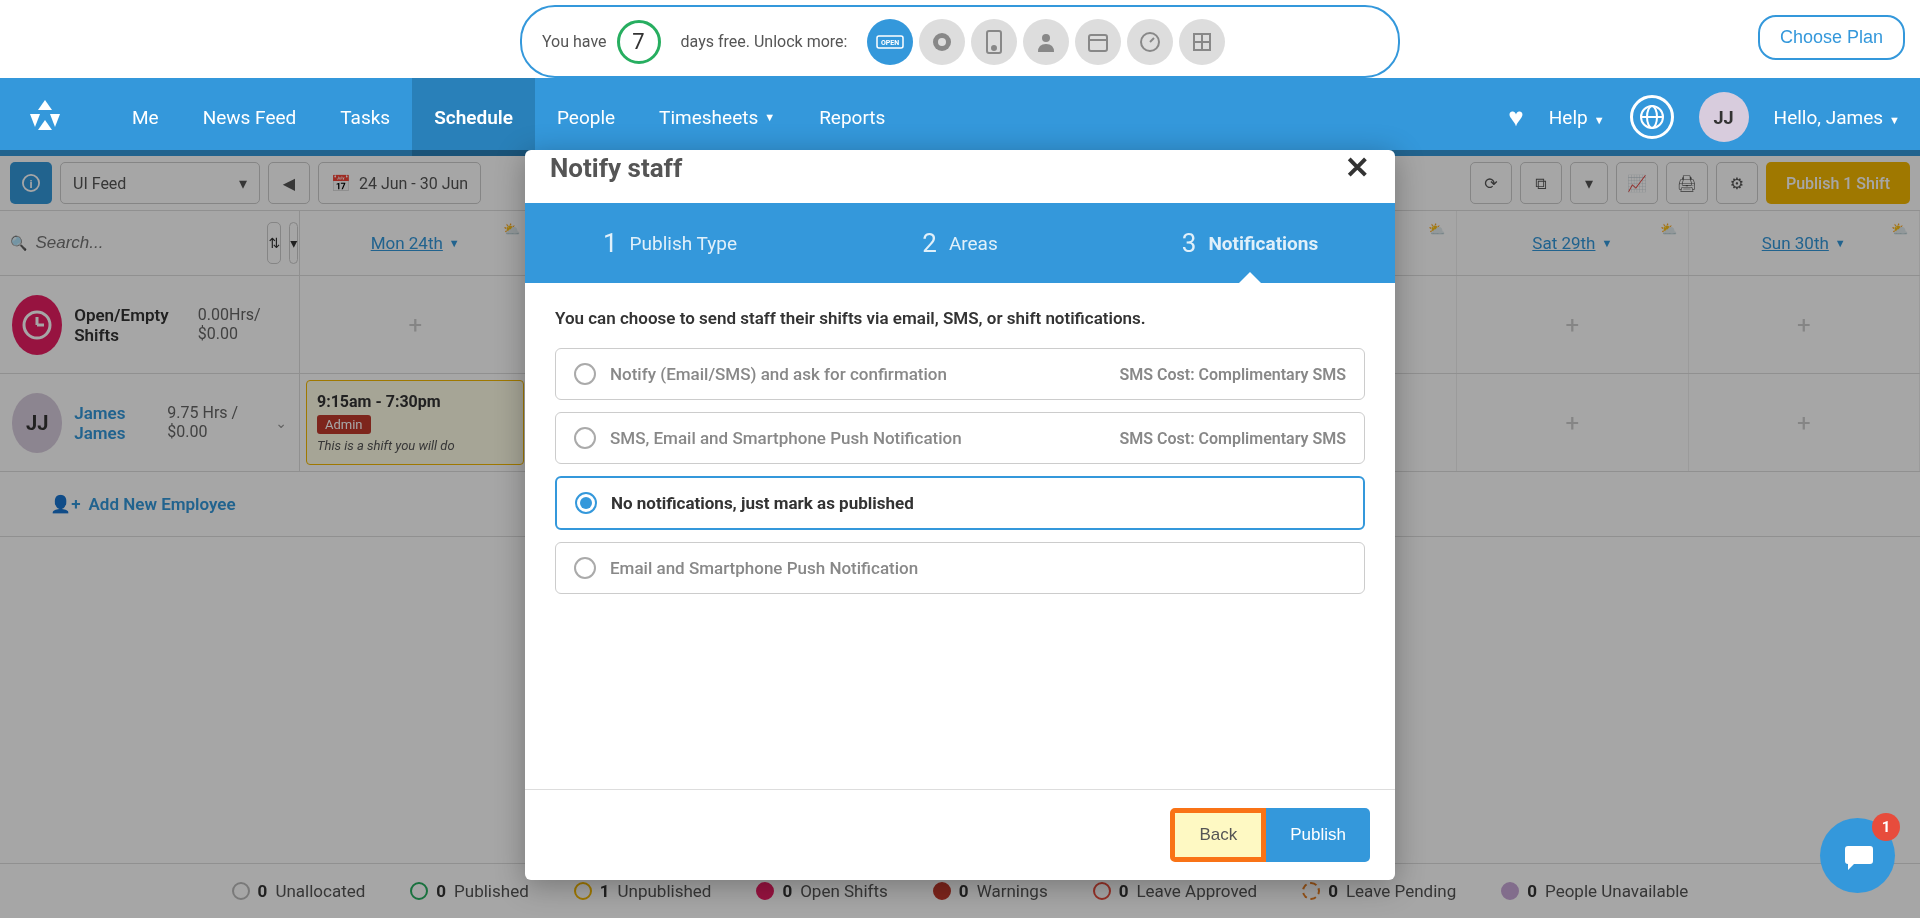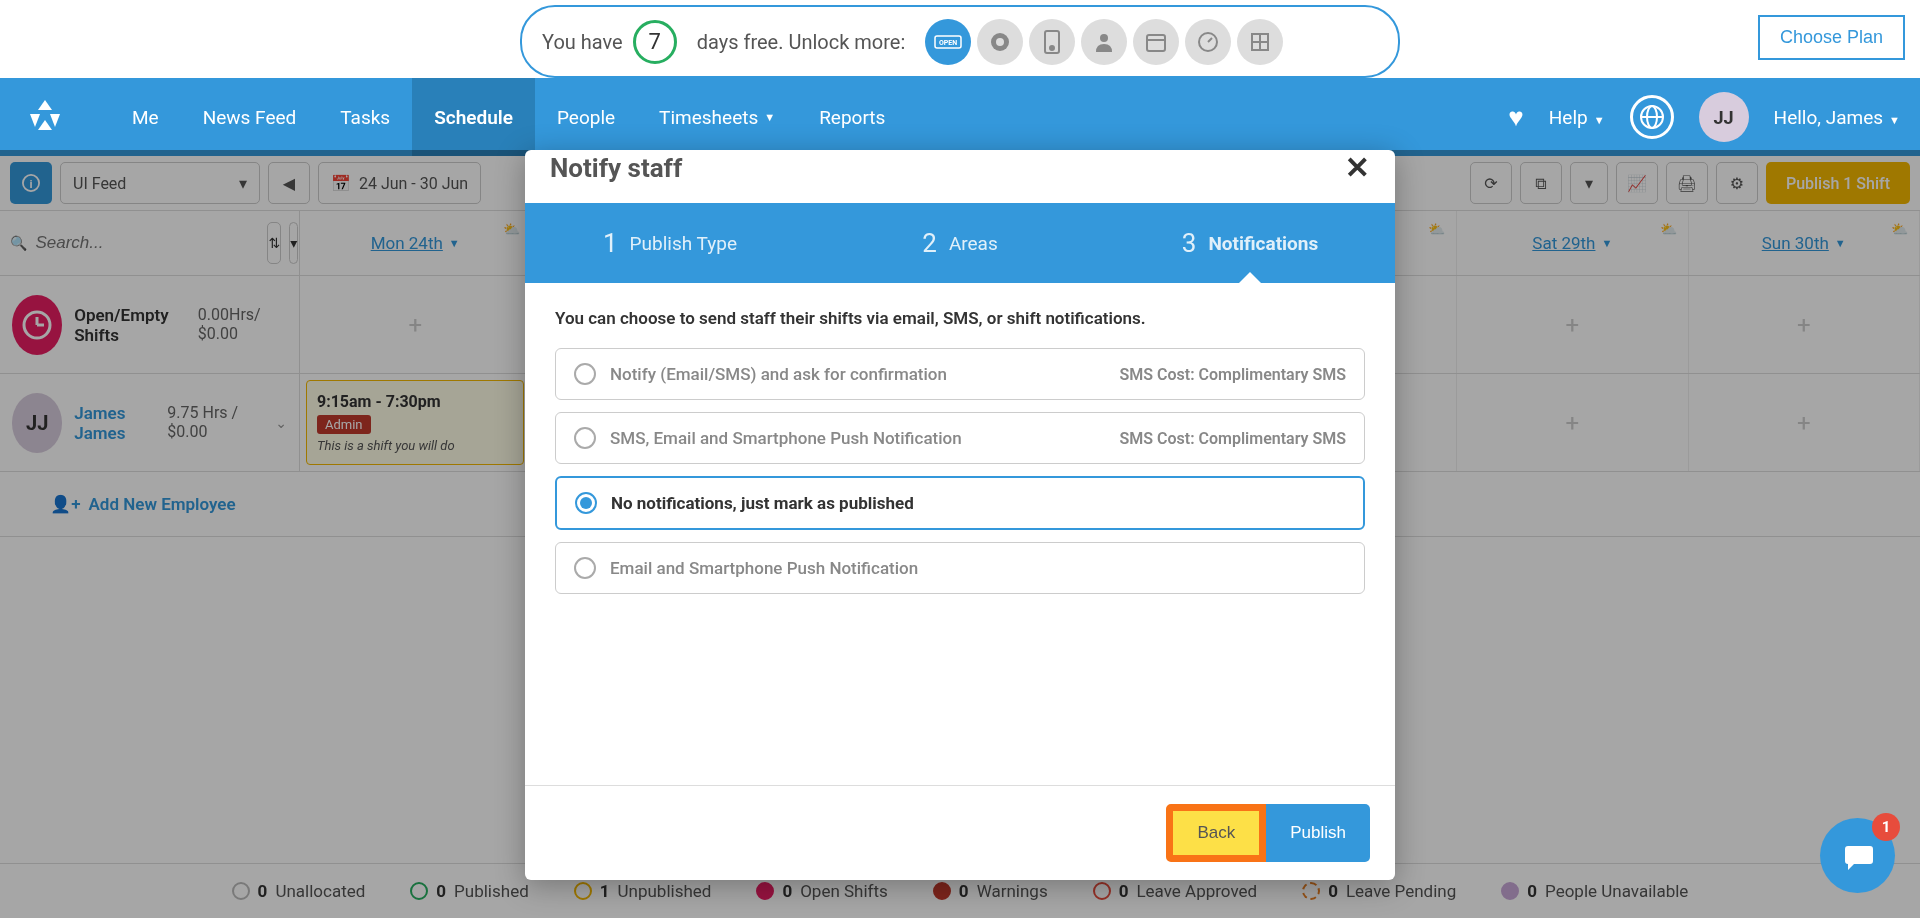--- a/index.html
+++ b/index.html
@@ -1,25 +1,25 @@
 <!DOCTYPE html>
 <html><head>
 <meta charset="utf-8">
 <style>
 * { box-sizing: border-box; margin: 0; padding: 0; }
 body { font-family: -apple-system, BlinkMacSystemFont, "Segoe UI", Roboto, sans-serif; font-size: 14px; color: #333; background: #fff; overflow: hidden; width: 1920px; height: 918px; position: relative; }
 
 
 .trial-banner { height: 73px; border: 2px solid #3498db; border-radius: 35px; margin: 5px 520px 5px 520px; display: flex; align-items: center; padding: 0 10px; gap: 10px; position: relative; }
-.trial-text { font-size: 20px; color: #555; margin-left: 10px; }
+.trial-text { font-size: 16px; color: #555; margin-left: 10px; }
 .trial-days { display: inline-flex; width: 44px; height: 44px; border: 3px solid #27ae60; border-radius: 50%; align-items: center; justify-content: center; font-size: 22px; color: #333; }
 .trial-icons { display: flex; gap: 6px; margin-left: 10px; }
 .trial-icon { width: 46px; height: 46px; border-radius: 50%; background: #ddd; display: flex; align-items: center; justify-content: center; color: #888; }
 .trial-icon.active { background: #3498db; color: #fff; }
-.choose-plan { position: absolute; right: 15px; top: 10px; border: 2px solid #3498db; color: #3498db; background: #fff; padding: 10px 20px; border-radius: 0; font-size: 18px; font-weight: 500; }
+.choose-plan { position: absolute; right: 15px; top: 10px; border: 2px solid #3498db; color: #3498db; background: #fff; padding: 10px 20px; border-radius: 18px; font-size: 18px; font-weight: 500; }
 
 
 .topnav { height: 78px; background: #3498db; display: flex; align-items: center; color: #fff; padding: 0 20px; }
 .logo { width: 50px; height: 50px; margin-right: 40px; }
 .nav-items { display: flex; gap: 0; height: 100%; }
 .nav-item { padding: 0 22px; display: flex; align-items: center; font-size: 19px; cursor: pointer; height: 100%; }
 .nav-item.active { background: #2980b9; font-weight: 600; }
 .nav-right { margin-left: auto; display: flex; align-items: center; gap: 25px; }
 .heart { color: #fff; font-size: 26px; }
 .globe { width: 44px; height: 44px; border: 3px solid #fff; border-radius: 50%; display: flex; align-items: center; justify-content: center; }
@@ -84,21 +84,21 @@
 .modal-desc { font-size: 17px; font-weight: 600; color: #333; margin-bottom: 20px; }
 .radio-opt { border: 1px solid #ccc; border-radius: 6px; padding: 14px 18px; margin-bottom: 12px; display: flex; align-items: center; gap: 14px; cursor: pointer; }
 .radio-opt.selected { border: 2px solid #3498db; }
 .radio-circle { width: 22px; height: 22px; border: 2px solid #aaa; border-radius: 50%; flex-shrink: 0; display: flex; align-items: center; justify-content: center; }
 .radio-opt.selected .radio-circle { border-color: #3498db; }
 .radio-opt.selected .radio-circle::after { content: ""; width: 12px; height: 12px; background: #3498db; border-radius: 50%; }
 .radio-label { font-size: 17px; color: #888; font-weight: 500; flex: 1; }
 .radio-opt.selected .radio-label { color: #333; font-weight: 700; }
 .radio-cost { font-size: 16px; color: #888; font-weight: 600; }
 .modal-footer { border-top: 1px solid #ddd; padding: 18px 25px; display: flex; justify-content: flex-end; gap: 0; }
-.btn-back { border: 7px solid #f97316; background: #fde047; padding: 12px 24px; font-size: 17px; border-radius: 5px 0 0 5px; color: #555; }
+.btn-back { border: 5px solid #f97316; background: #fef9c3; padding: 12px 24px; font-size: 17px; border-radius: 5px 0 0 5px; color: #555; }
 .btn-publish { border: none; background: #3498db; color: #fff; padding: 12px 24px; font-size: 17px; border-radius: 0 5px 5px 0; font-weight: 500; }
 
 
 .chat-bubble { position: absolute; bottom: 25px; right: 25px; width: 75px; height: 75px; background: #3498db; border-radius: 50%; display: flex; align-items: center; justify-content: center; z-index: 30; }
 .chat-badge { position: absolute; top: -5px; right: -5px; background: #e74c3c; color: #fff; width: 28px; height: 28px; border-radius: 50%; display: flex; align-items: center; justify-content: center; font-size: 15px; font-weight: 700; }
 
 .caret { font-size: 11px; margin-left: 6px; }
 </style>
 </head>
 <body>

